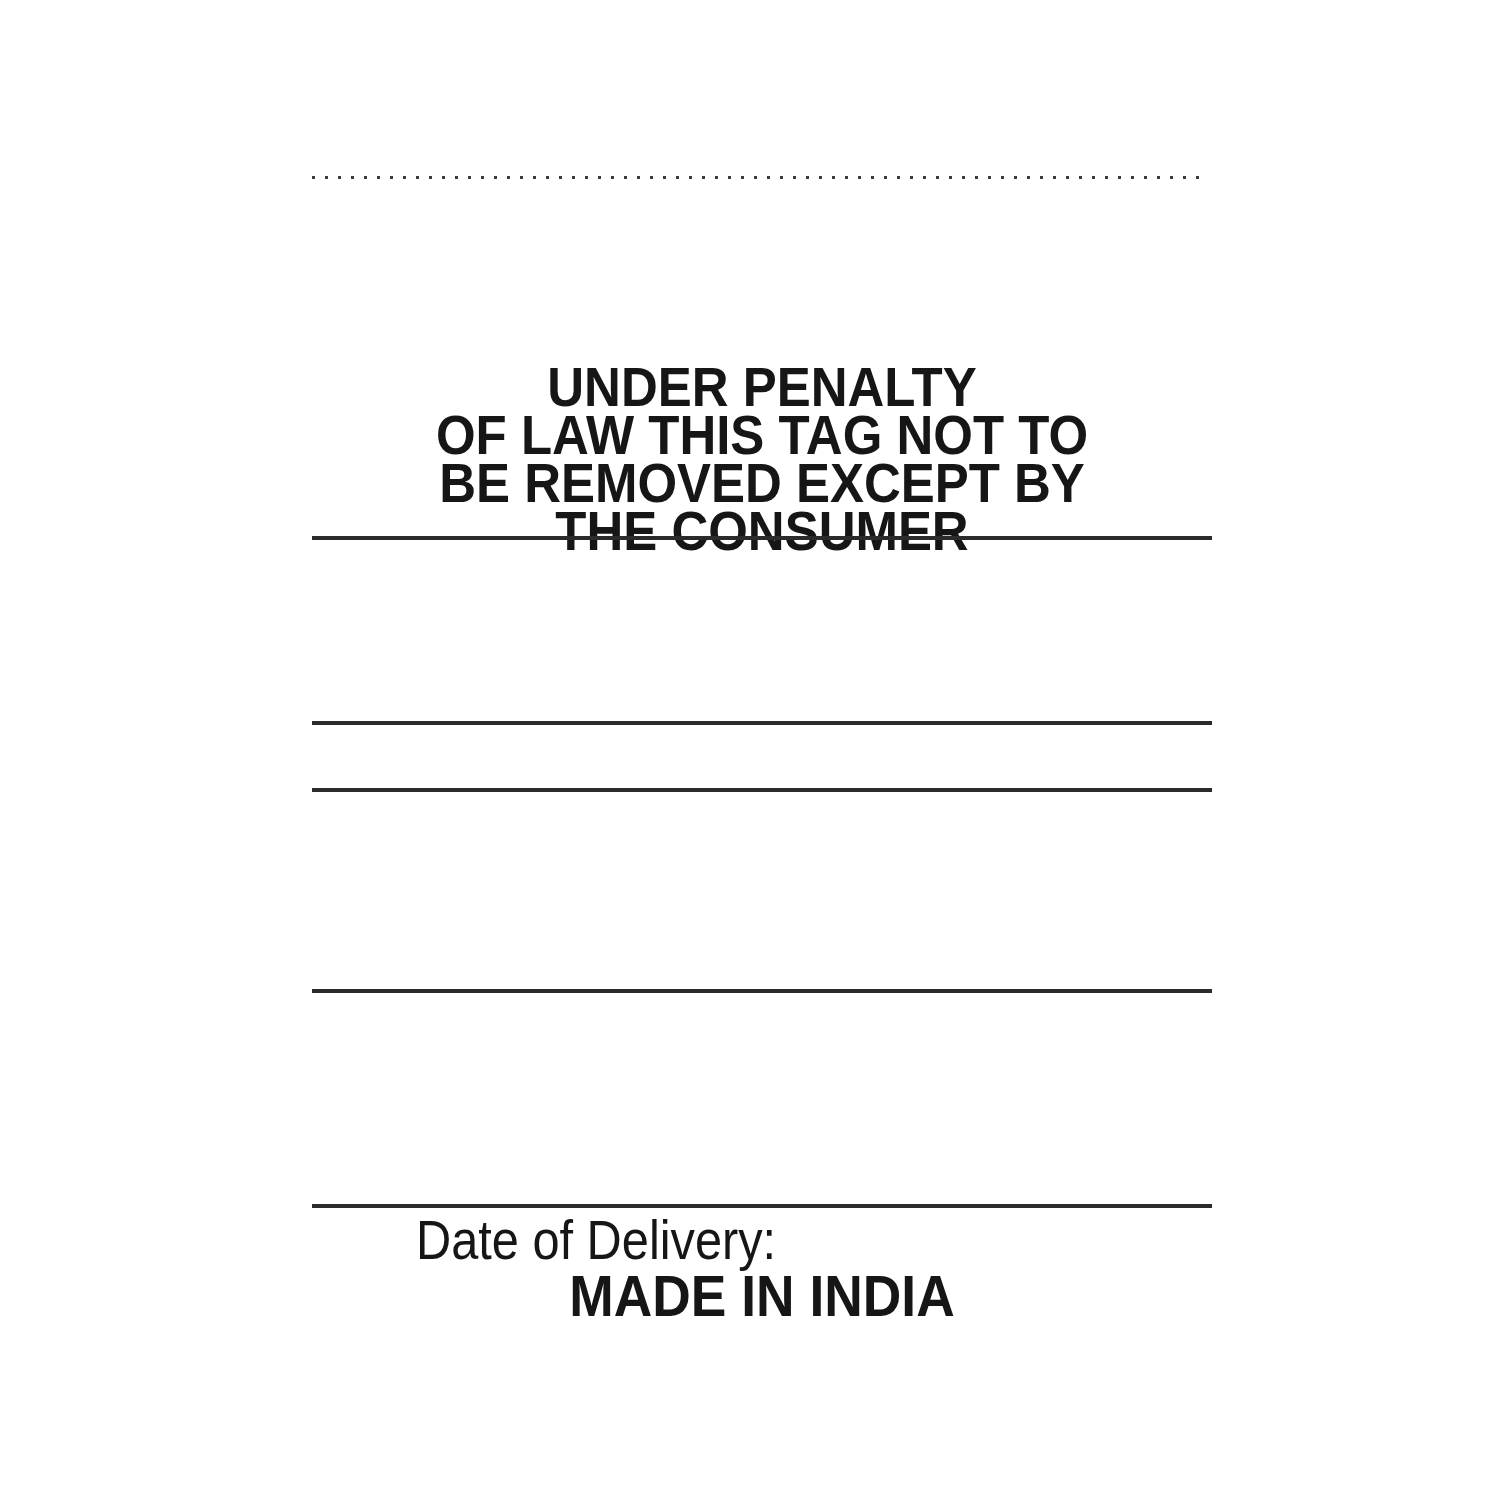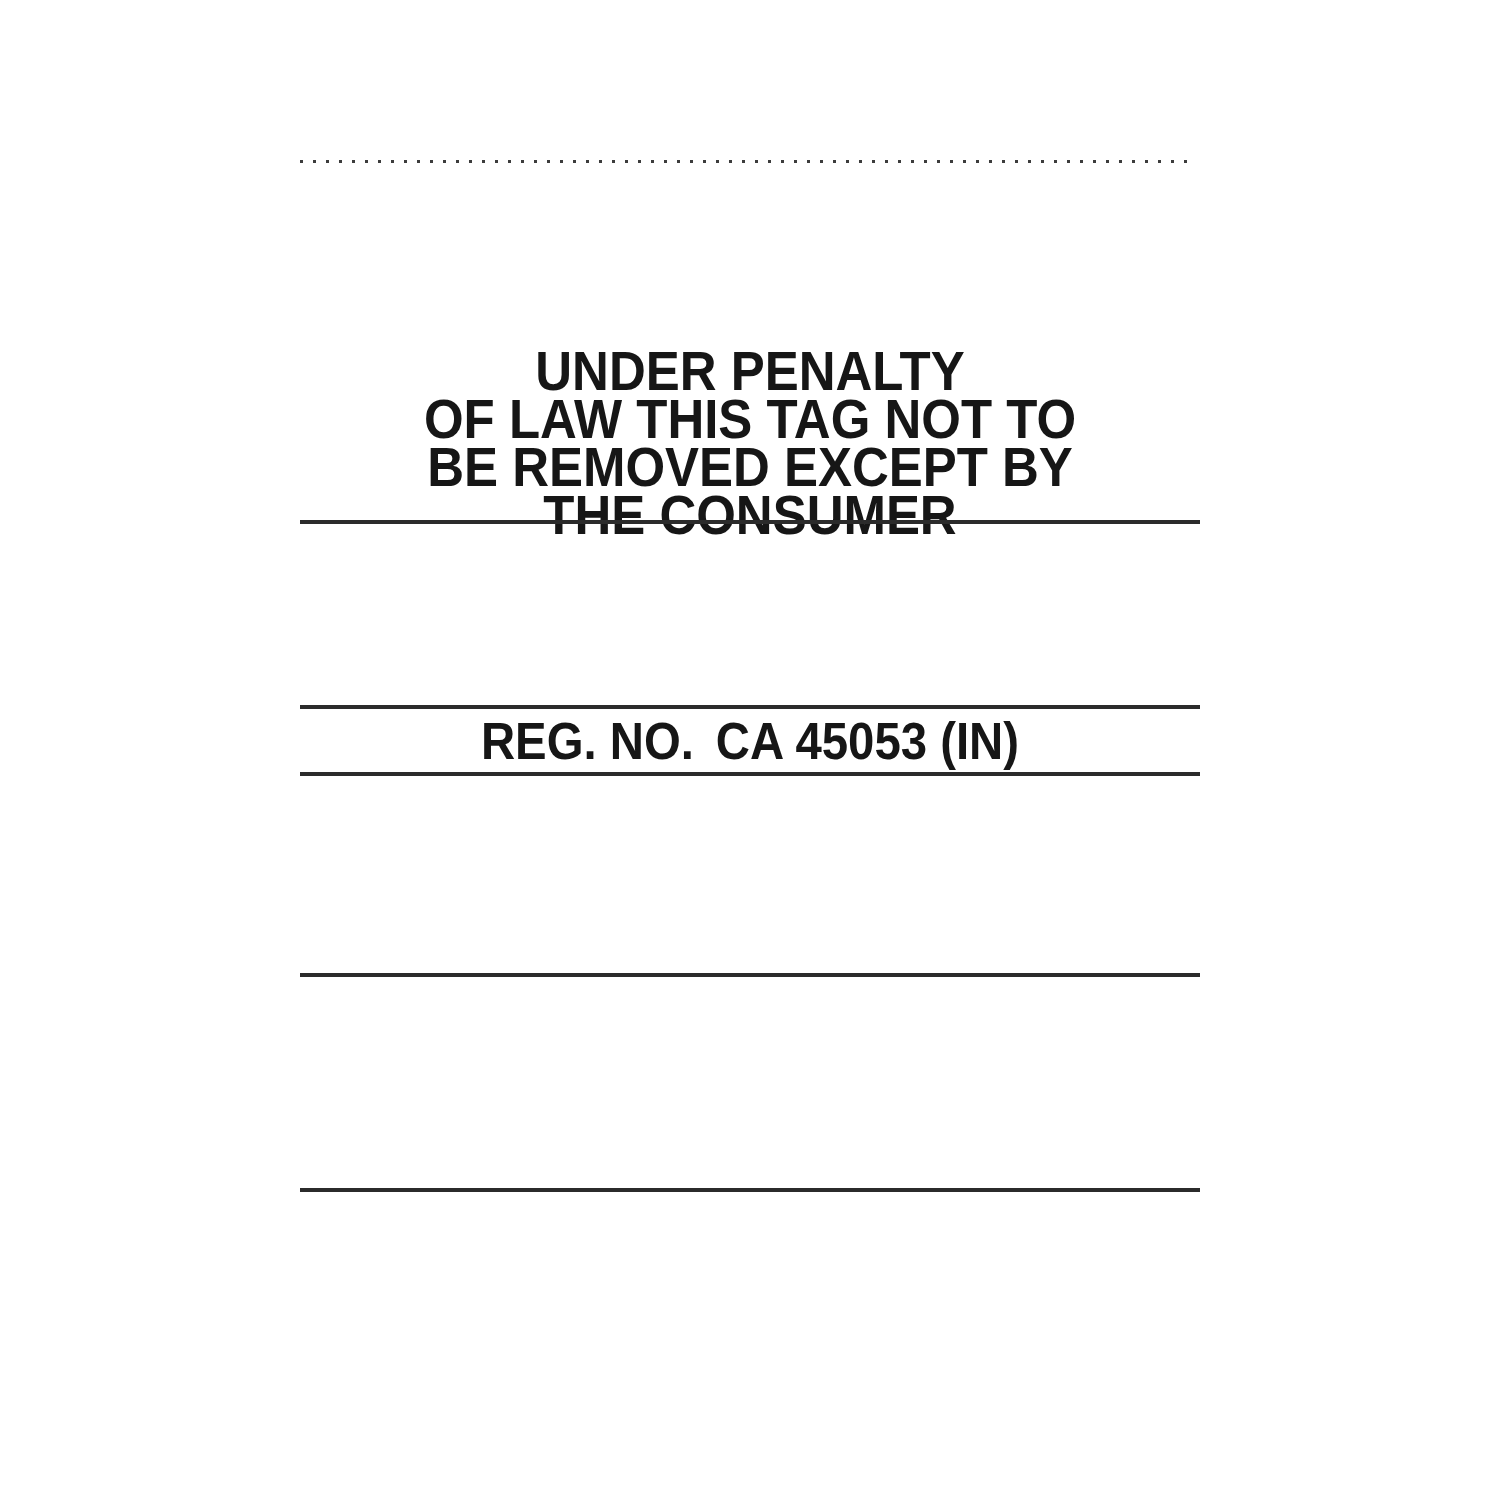--- a/index.html
+++ b/index.html
@@ -11,22 +11,23 @@
     position: relative;
     width: 1500px;
     height: 1500px;
     background: #ffffff;
     overflow: hidden;
     font-family: "Liberation Sans", sans-serif;
     color: #161616;
   }
   .col {
     position: absolute;
-    left: 300px;
+    left: 312px;
     width: 900px;
+    margin-top: 16px;
   }
   
   .perforation {
     top: 160px;
     width: 890px;
     height: 3px;
     background: repeating-linear-gradient(to right, #3c3c3c 0 3px, transparent 3px 13px);
   }
   
   .rule {
@@ -132,26 +133,27 @@
     <div class="line">OF LAW THIS TAG NOT TO</div>
     <div class="line">BE REMOVED EXCEPT BY</div>
     <div class="line">THE CONSUMER</div>
   </div>
 
   <div class="col rule" id="rule1"></div>
 
 
   <div class="col rule" id="rule2"></div>
 
-  <div class="col" id="sec-reg">
-    <div class="line"><span>REG. NO.</span><span class="gap"></span><span>CA 45053 (IN)</span></div>
-  </div>
 
   <div class="col rule" id="rule3"></div>
 
 
   <div class="col rule" id="rule4"></div>
 
 
   <div class="col rule" id="rule5"></div>
 
+  <div class="col" id="sec-delivery">
+    <div class="date-line"><span class="inner">Date of Delivery:</span></div>
+    <div class="line origin-line">MADE IN INDIA</div>
+  </div>
 
 </div>
 
 </body></html>

